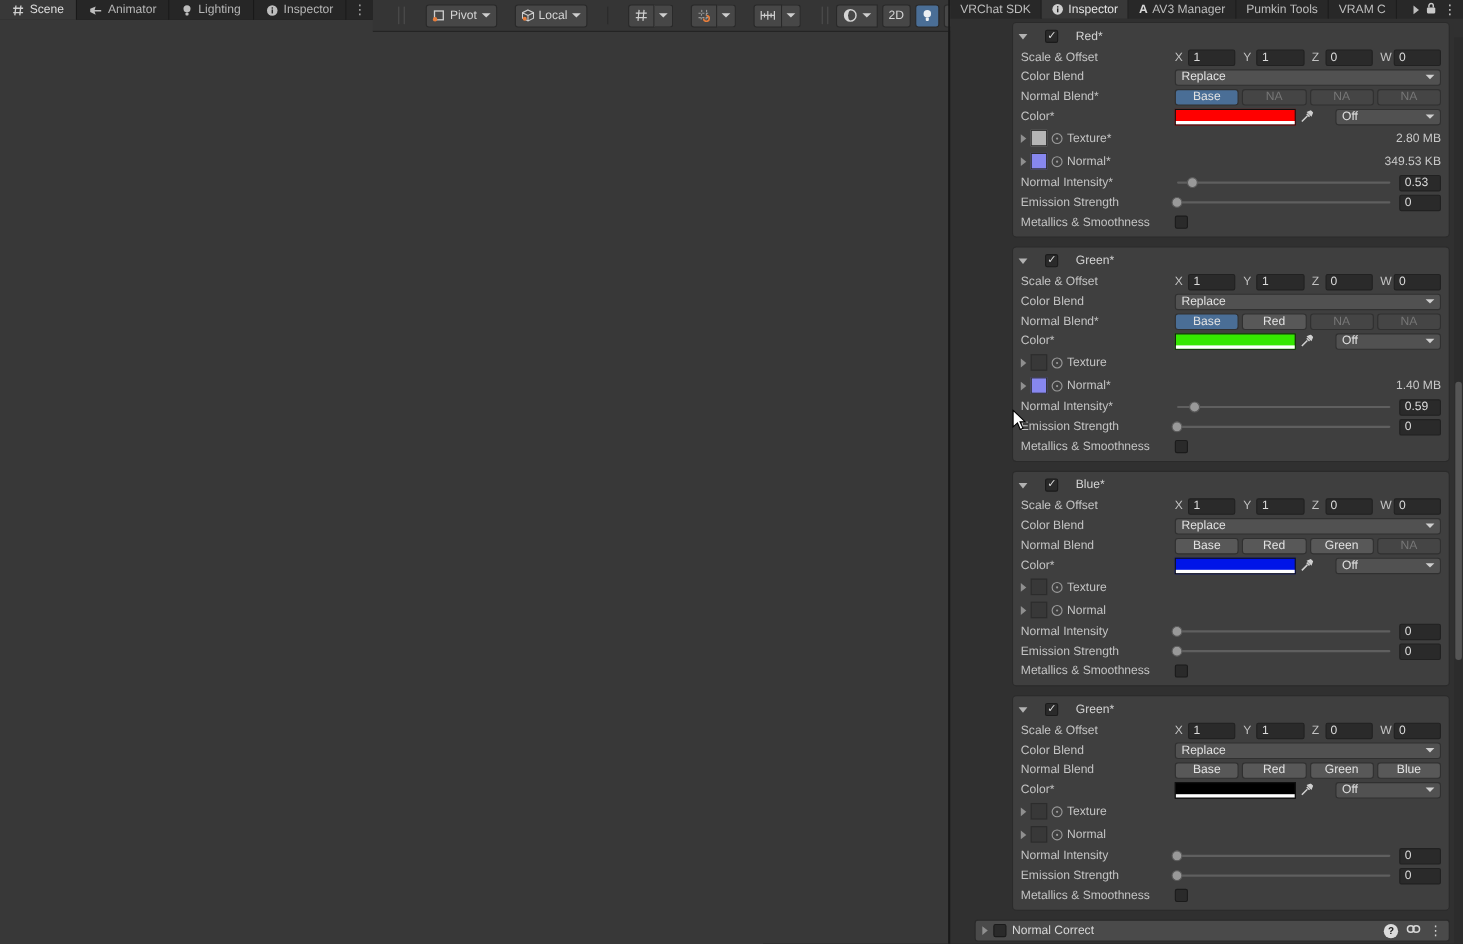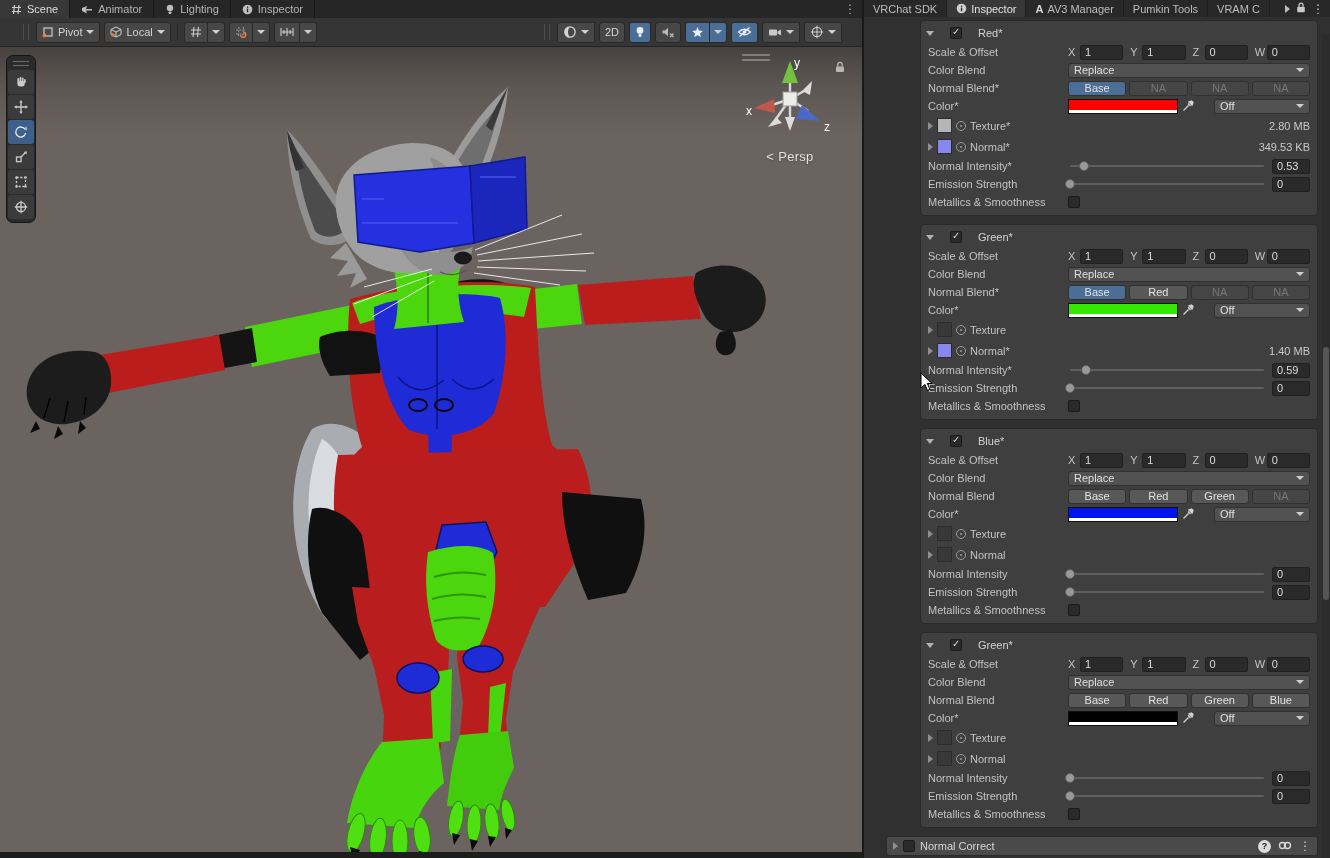--- a/index.html
+++ b/index.html
@@ -2,29 +2,29 @@
 <html><head>
 <meta charset="utf-8">
 <style>
   * { margin:0; padding:0; box-sizing:border-box; }
   html,body { width:1330px; height:858px; overflow:hidden; background:#282828;
     font-family:"Liberation Sans", sans-serif; font-size:11px; color:#c6c6c6;
     -webkit-font-smoothing:antialiased; }
   .app { width:1330px; height:858px; display:flex; position:relative; }
 
   
-  .scene-pane { width:862px; display:flex; flex-direction:column; background:#383838; }
+  .scene-pane { width:862px; display:flex; flex-direction:row; background:#383838; }
   .tabbar { height:18px; background:#1f1f1f; display:flex; align-items:stretch; flex:0 0 18px; }
   .tab { display:flex; align-items:center; gap:5px; padding:0 11px; color:#b6b6b6; background:#262626; border-right:1px solid #191919; cursor:default; }
   .tab.active { background:#383838; color:#dedede; }
   .tab svg { flex:0 0 auto; }
   .tab-spacer { flex:1; background:#262626; }
   .kebab { color:#b0b0b0; font-size:12px; padding:0 6px; display:flex; align-items:center; background:#262626; }
 
-  .scene-toolbar { height:29px; background:#353535; border-bottom:1px solid #232323; display:flex; align-items:center; padding:0 20px; gap:4px; flex:0 0 29px; }
+  .scene-toolbar { height:29px; background:#353535; border-bottom:1px solid #232323; display:flex; align-items:center; padding:0 20px; gap:16px; flex:0 0 29px; }
   .grip { width:6px; height:16px; border-left:1px solid #4e4e4e; border-right:1px solid #4e4e4e; margin:0 3px; }
   .tbtn { height:21px; background:#474747; border:1px solid #292929; border-radius:3px; display:flex; align-items:center; gap:4px; padding:0 5px; color:#d4d4d4; }
   .tbtn.blue { background:#4a6e96; }
   .tgrp { display:flex; }
   .tgrp .tbtn:first-child { border-top-right-radius:0; border-bottom-right-radius:0; }
   .tgrp .tbtn + .tbtn { border-top-left-radius:0; border-bottom-left-radius:0; border-left:none; padding:0 4px; }
   .caret { width:0; height:0; border-left:4px solid transparent; border-right:4px solid transparent; border-top:4px solid #cfcfcf; }
   .sep { width:1px; height:16px; background:#2a2a2a; margin:0 2px; }
   .toolbar-right { margin-left:auto; display:flex; align-items:center; gap:4px; }
 

